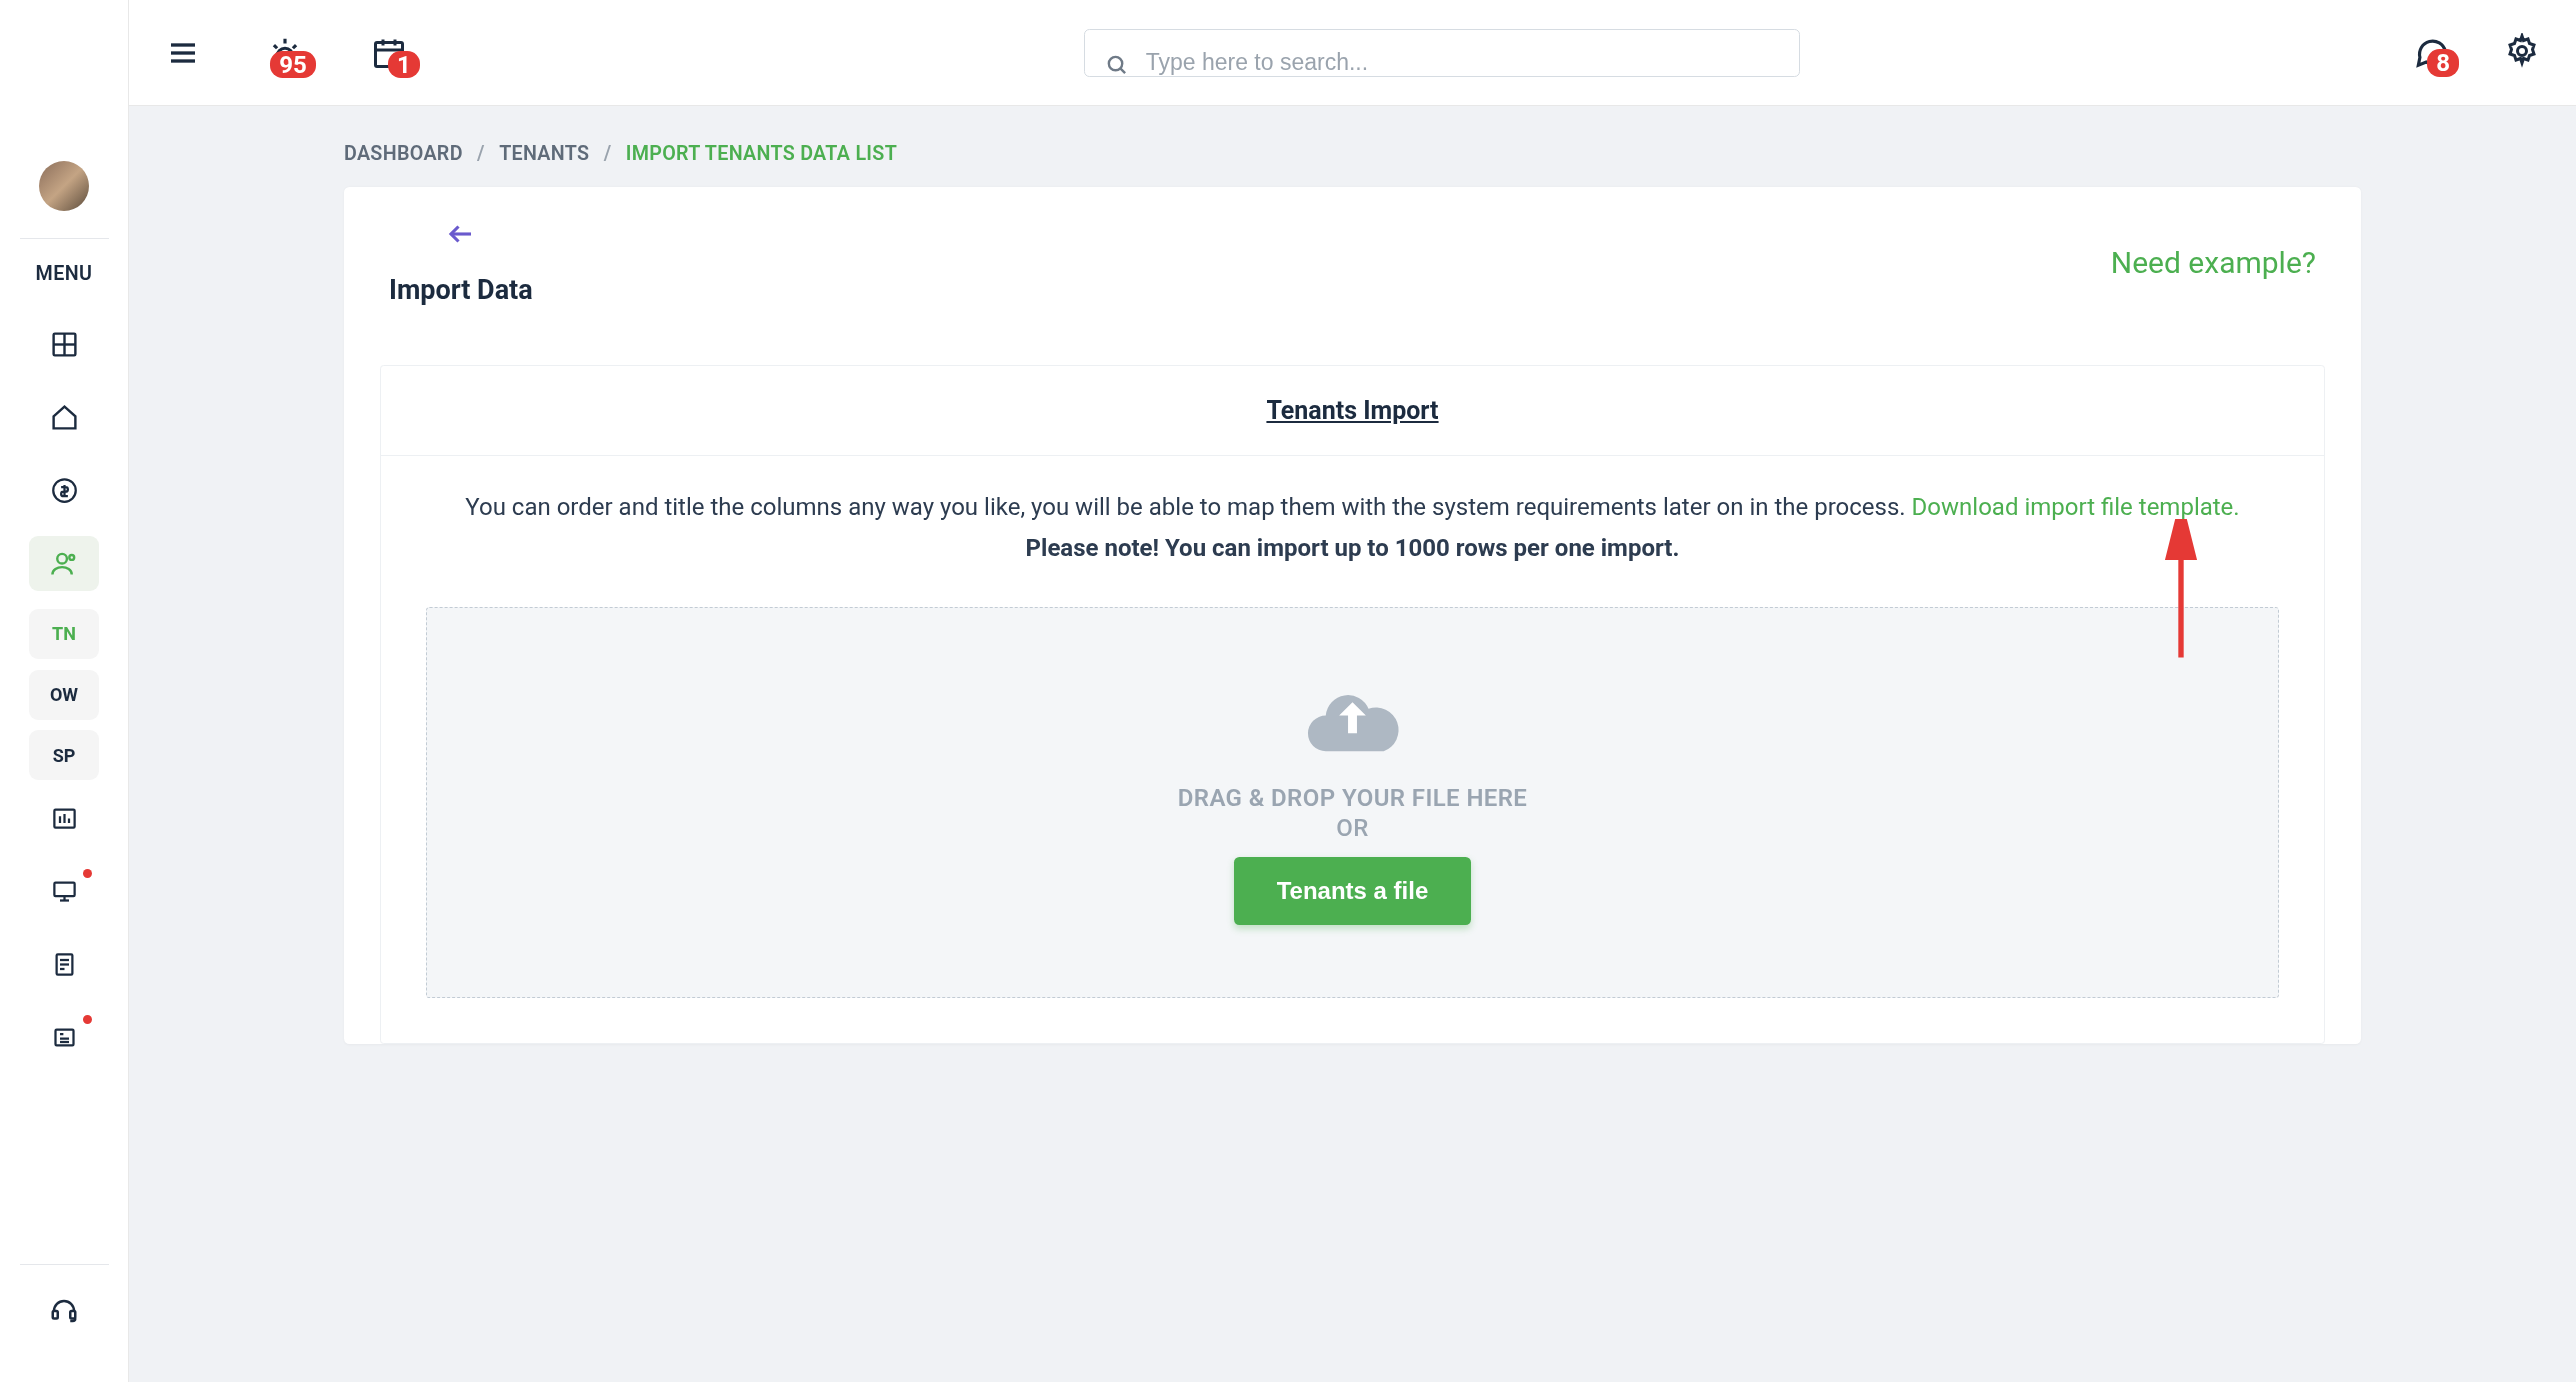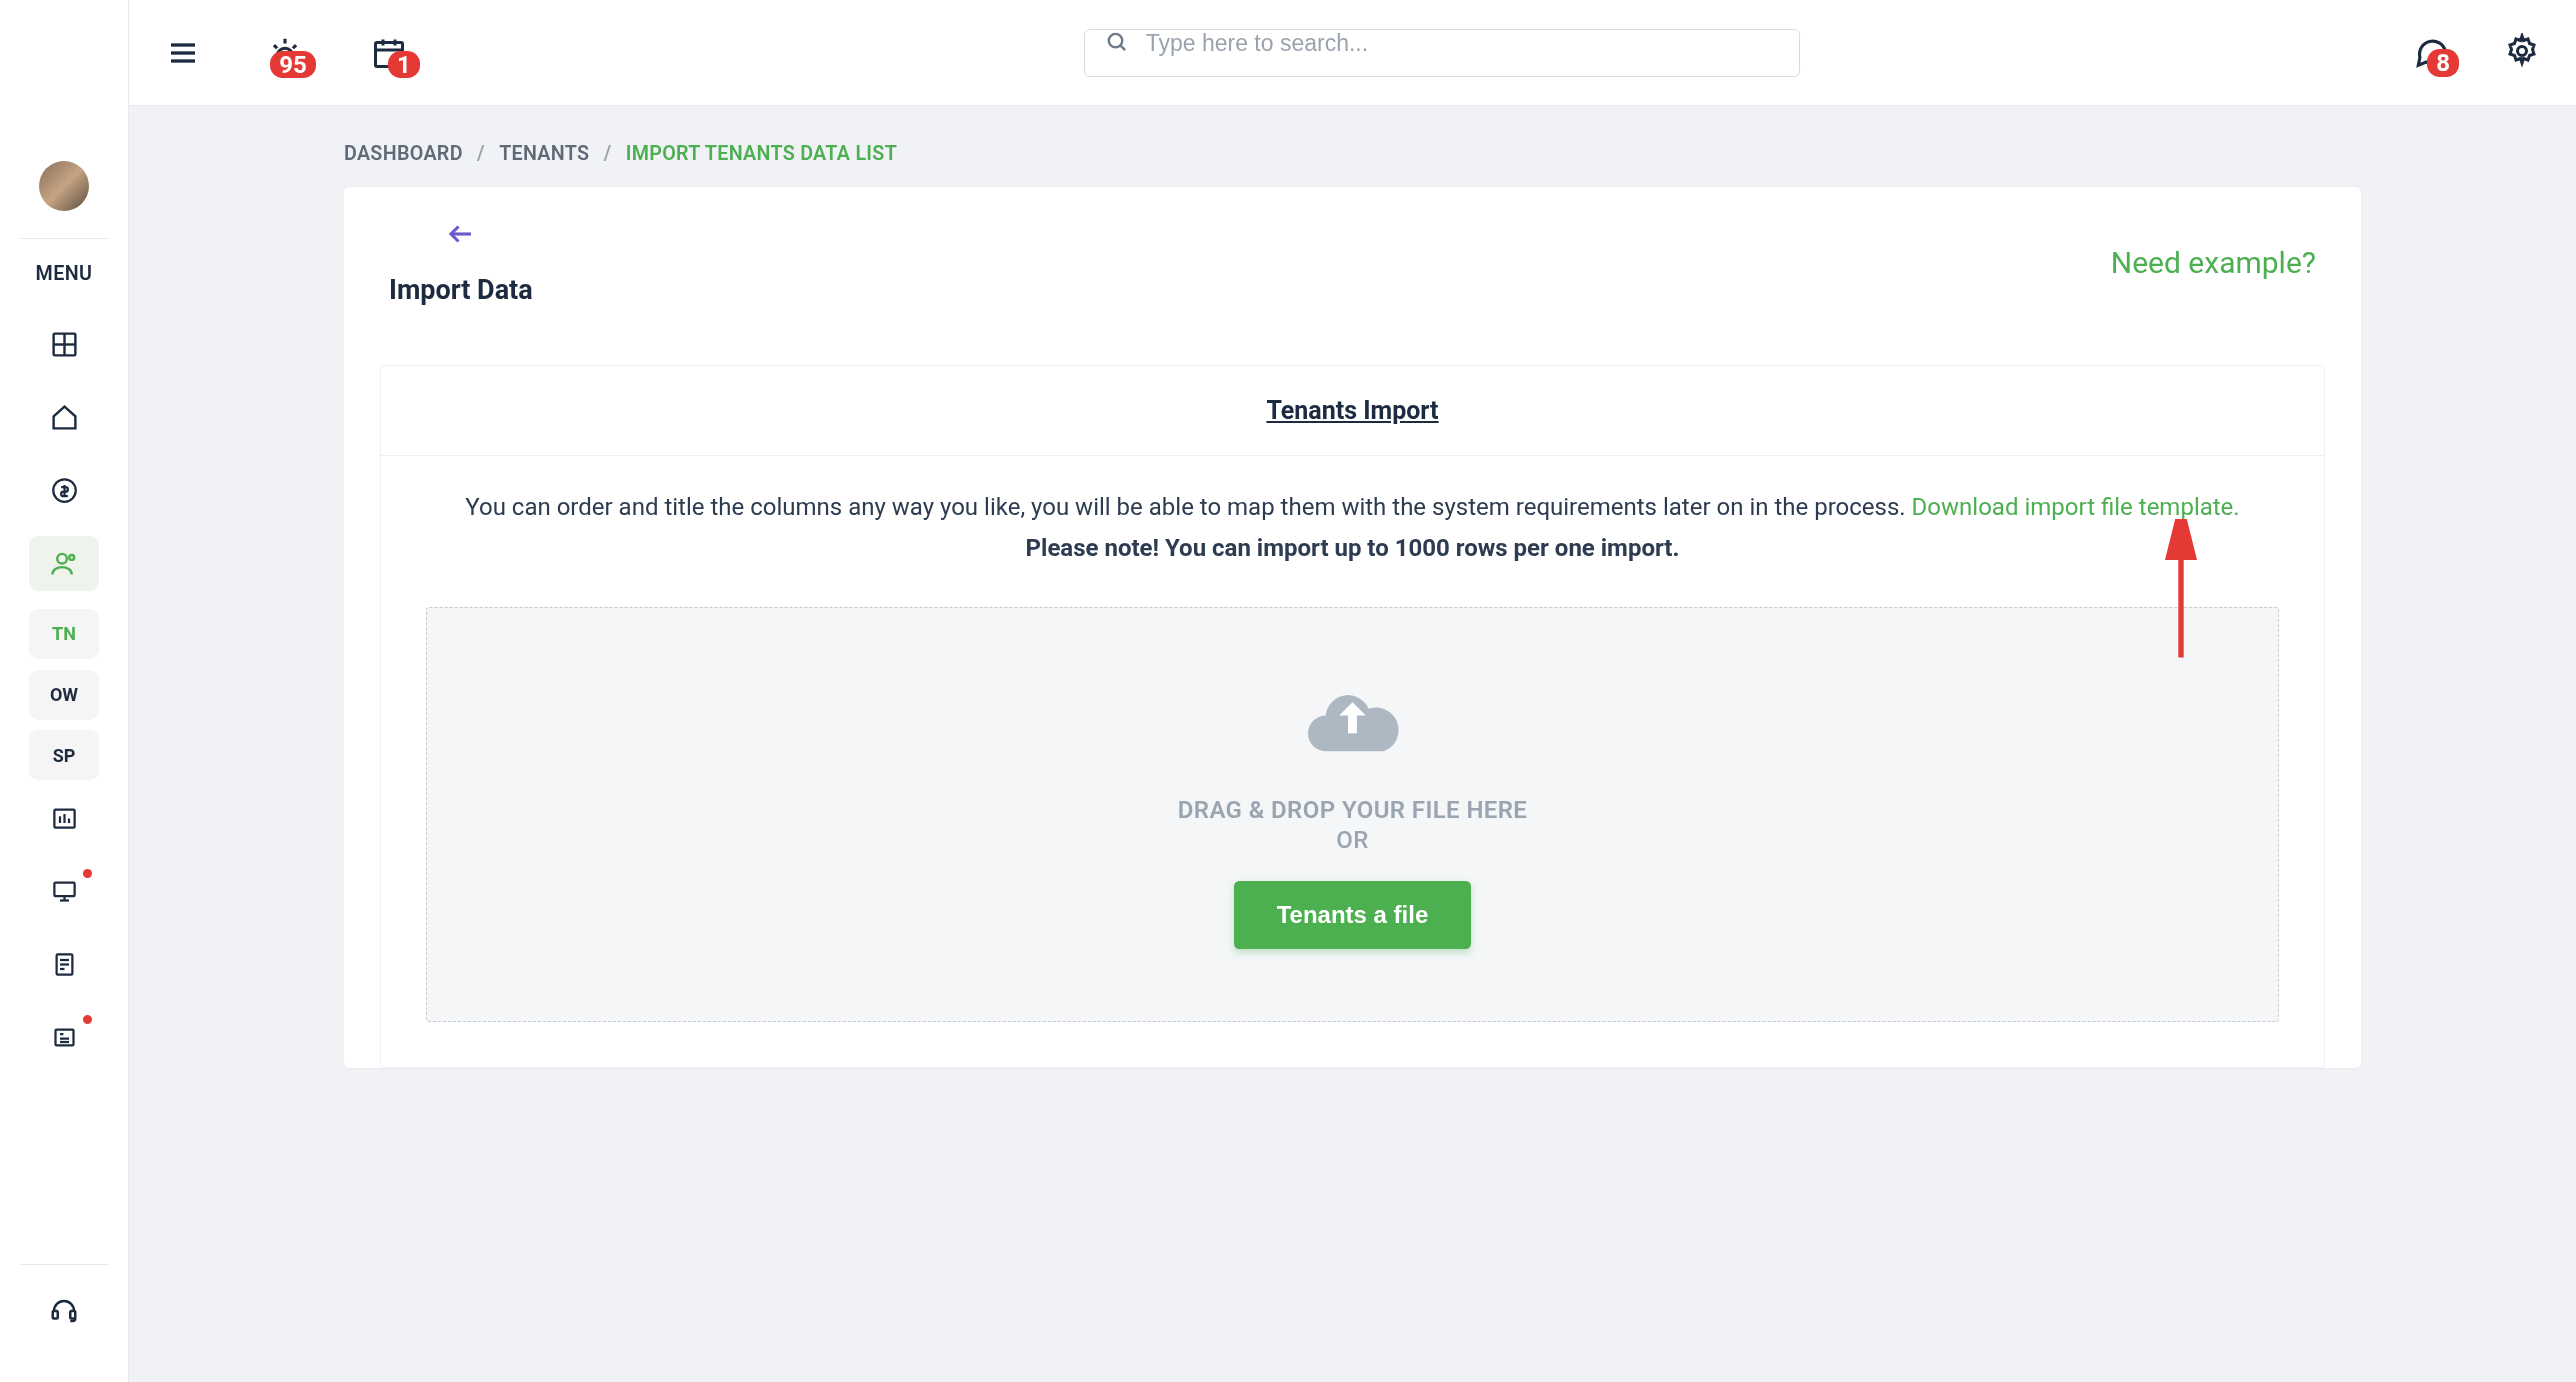--- a/index.html
+++ b/index.html
@@ -144,21 +144,21 @@
       text-align: center;
     }
     .search-wrap {
       margin-left: auto;
       margin-right: auto;
       width: 716px;
       height: 48px;
       border: 0.9px solid #d6dce2;
       border-radius: 5.4px;
       display: flex;
-      align-items: flex-start;
+      align-items: flex-end;
       padding: 0 19.7px;
       background: #fff;
     }
     .search-wrap svg { color: #6f7a87; margin-right: 18px; }
     .search-input {
       border: none;
       outline: none;
       font-size: 23px;
       flex: 1;
       color: #1c2b3f;
@@ -263,21 +263,21 @@
     }
     .dropzone {
       margin: 21.5px 45px 45px 45px;
       border: 1.8px dashed #c2cbd4;
       background: #f4f6f8;
       border-radius: 3.6px;
       padding: 63px 0 72px 0;
       display: flex;
       flex-direction: column;
       align-items: center;
-      gap: 27px;
+      gap: 15px;
     }
     .cloud-icon { color: #aeb8c3; }
     .drop-text {
       text-align: center;
       color: #9aa5b1;
       font-size: 24px;
       font-weight: 600;
       letter-spacing: 0.4px;
     }
     .drop-or {

